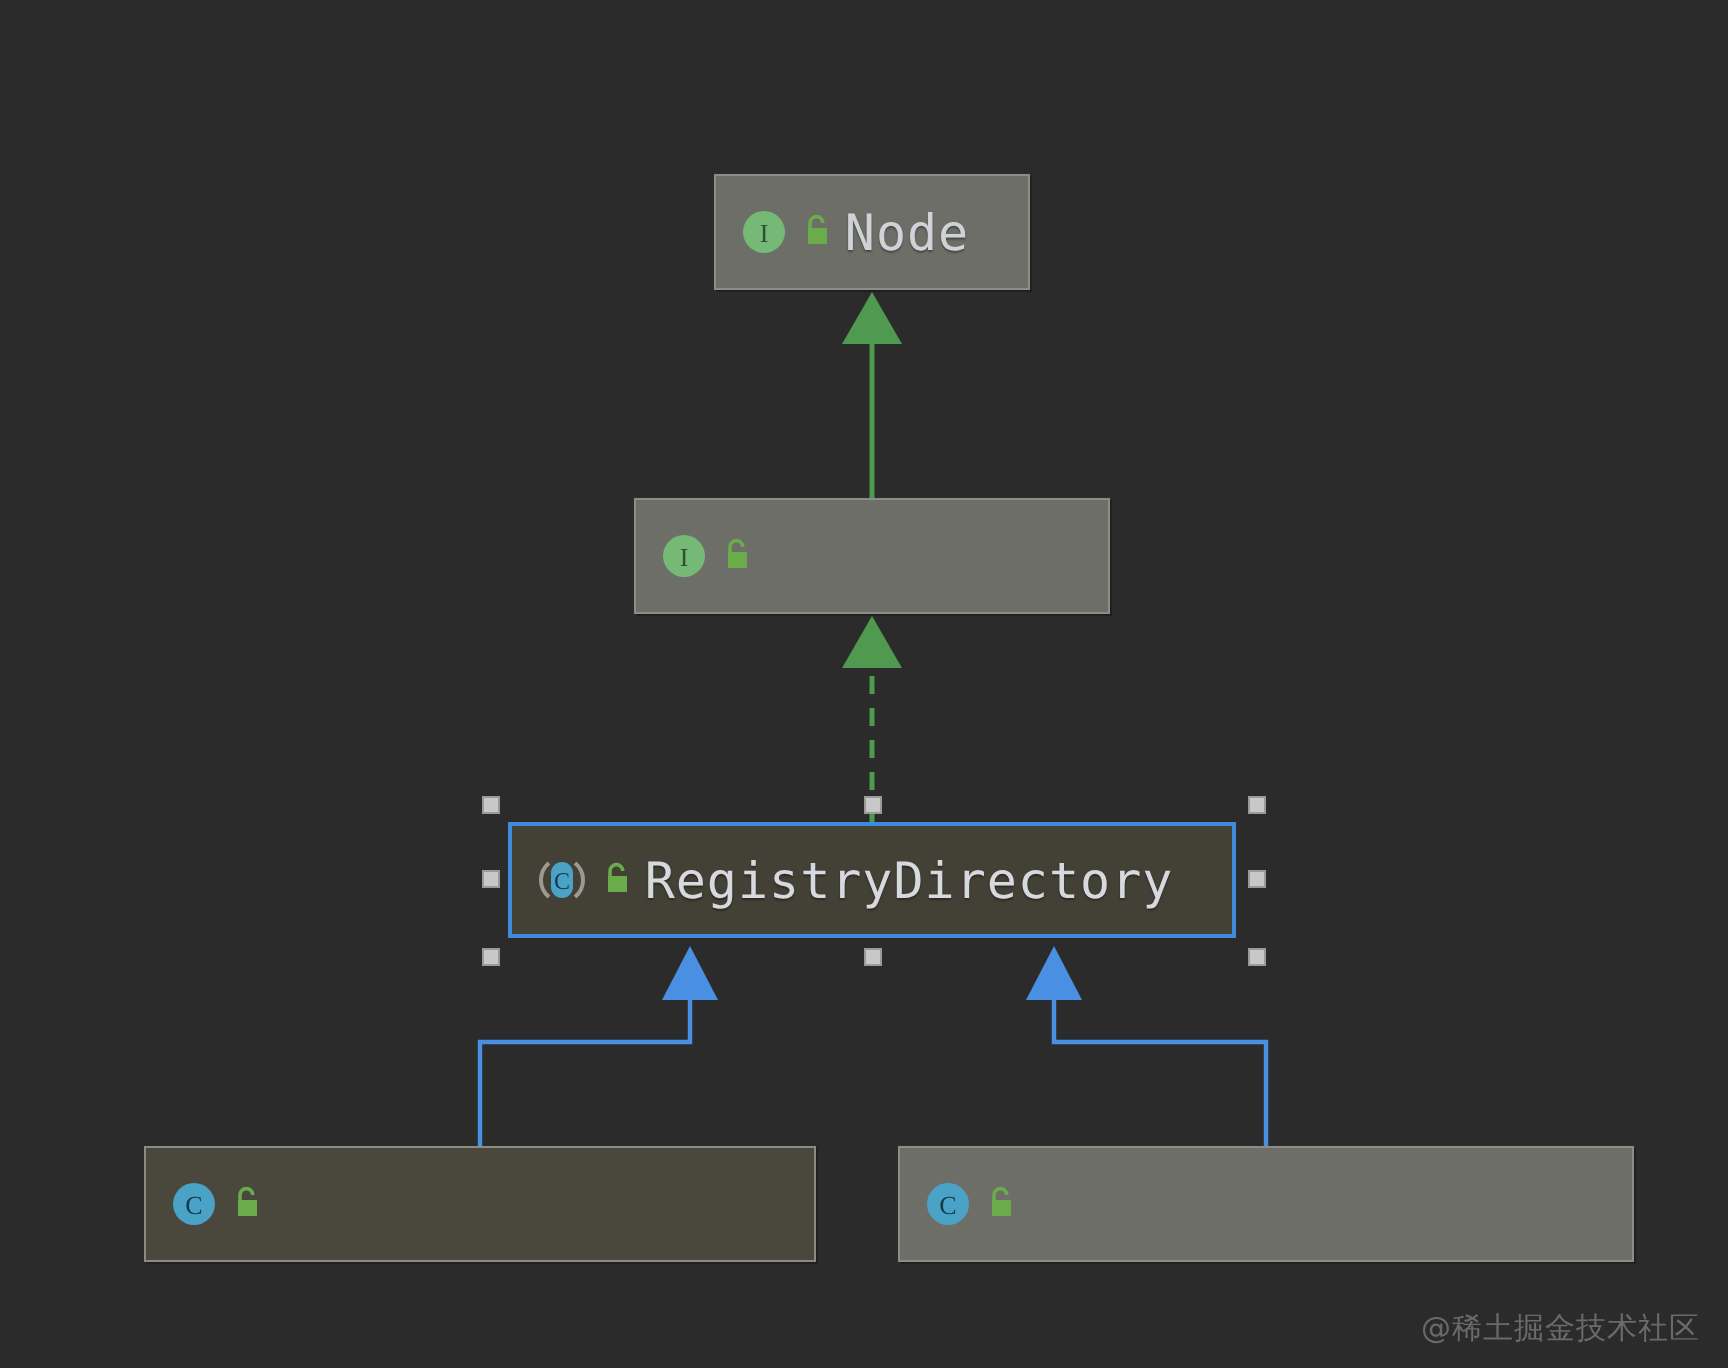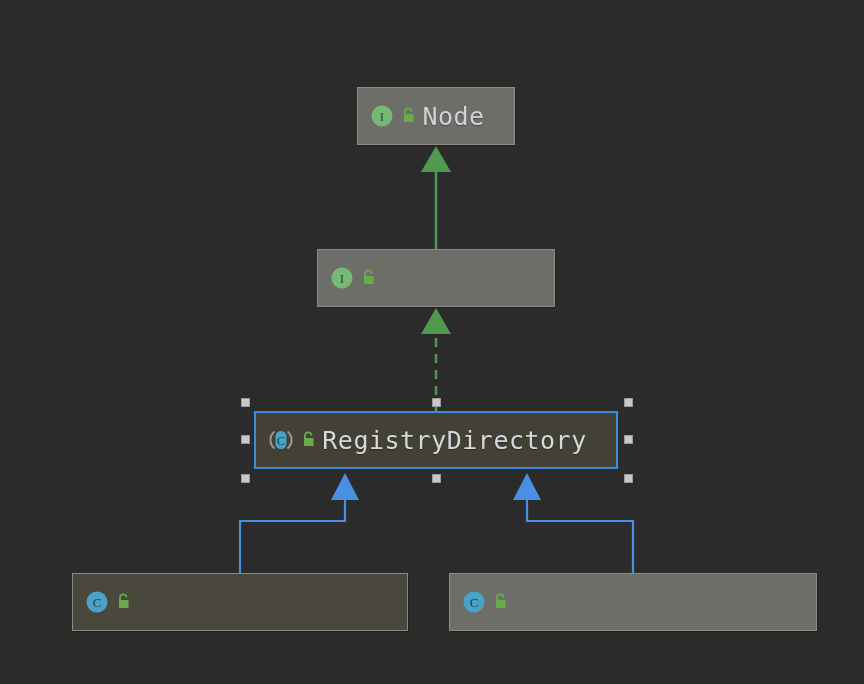--- a/index.html
+++ b/index.html
@@ -214,14 +214,15 @@
       </span>
       <span class="ico">
         <svg width="18" height="20" viewBox="0 0 18 20">
           <path d="M6 8 V5.5 A3.2 3.2 0 0 1 12.4 5.5" fill="none" stroke="#6aab4a" stroke-width="1.8"></path>
           <rect x="5" y="8" width="9.5" height="8" fill="#6aab4a"></rect>
         </svg>
       </span>
     </div>
   </div>
 
+  <div id="watermark">@稀土掘金技术社区</div>
 
 </div>
 
 </body></html>

